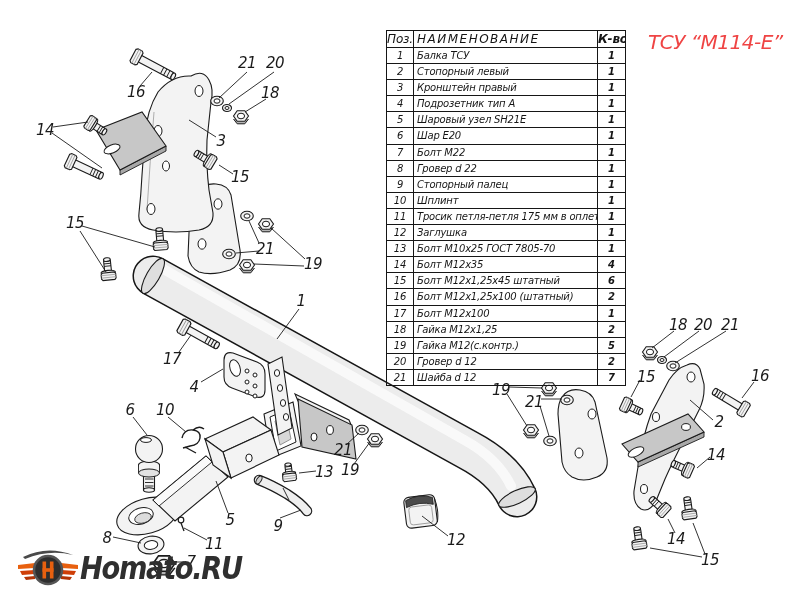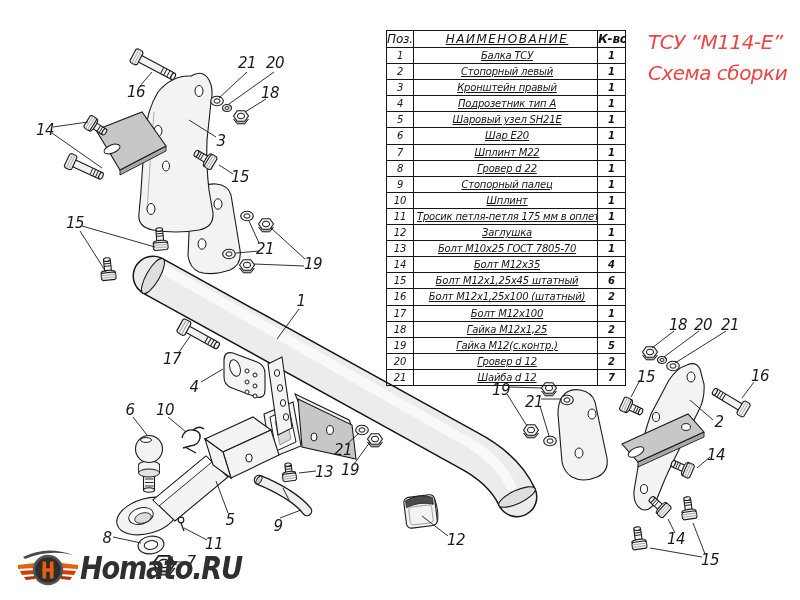--- a/index.html
+++ b/index.html
@@ -39,21 +39,21 @@
   }
   #parts-table td,#parts-table th{
     border:1px solid #161616;padding:0;height:15.1px;line-height:15.1px;
     font-weight:normal;font-size:10px;letter-spacing:-0.2px;
     overflow:hidden;white-space:nowrap;
   }
   #parts-table th{height:16px;line-height:16px;text-align:center;font-size:12px;}
   #parts-table th.h-name{letter-spacing:1.5px;}
   #parts-table{border:1.5px solid #111;}
   #parts-table .c-pos{width:26px;text-align:center;}
-  #parts-table .c-name{width:180px;text-align:center;padding-left:3px;text-decoration:underline;}
+  #parts-table .c-name{width:180px;text-align:left;padding-left:3px;}
   #parts-table .c-qty{width:27px;text-align:center;font-weight:bold;}
 
   
   #title-block{
     position:absolute;left:648px;top:27px;width:152px;z-index:3;
     font-style:italic;font-size:20px;line-height:31px;color:#ef4444;
     letter-spacing:-0.5px;white-space:nowrap;
   }
 
   
@@ -385,21 +385,21 @@
         <td class="c-name">Шаровый узел SH21E</td>
         <td class="c-qty">1</td>
       </tr>
       <tr>
         <td class="c-pos">6</td>
         <td class="c-name">Шар Е20</td>
         <td class="c-qty">1</td>
       </tr>
       <tr>
         <td class="c-pos">7</td>
-        <td class="c-name">Шплинт М22</td>
+        <td class="c-name">Болт М22</td>
         <td class="c-qty">1</td>
       </tr>
       <tr>
         <td class="c-pos">8</td>
         <td class="c-name">Гровер d 22</td>
         <td class="c-qty">1</td>
       </tr>
       <tr>
         <td class="c-pos">9</td>
         <td class="c-name">Стопорный палец</td>
@@ -463,21 +463,20 @@
       <tr>
         <td class="c-pos">21</td>
         <td class="c-name">Шайба d 12</td>
         <td class="c-qty">7</td>
       </tr>
     </tbody>
 </table>
 
 <div id="title-block">
   <div>ТСУ “М114-Е”</div>
-  <div>Схема сборки</div>
 </div>
 
 <div id="logo">
   <svg width="64" height="54" viewBox="0 0 64 54">
     <path d="M7,17 Q31,5 57,15 Q33,9 9,19 Z" fill="#4a4a4a"></path>
     <polygon points="2,25 19,23 19,28 2,29" fill="var(--logo-orange)"></polygon>
     <polygon points="4,31 19,30 19,34 6,35" fill="var(--logo-red)"></polygon>
     <polygon points="8,37 19,36 19,39 10,40" fill="#b23305"></polygon>
     <polygon points="62,25 45,23 45,28 62,29" fill="var(--logo-orange)"></polygon>
     <polygon points="60,31 45,30 45,34 58,35" fill="var(--logo-red)"></polygon>

